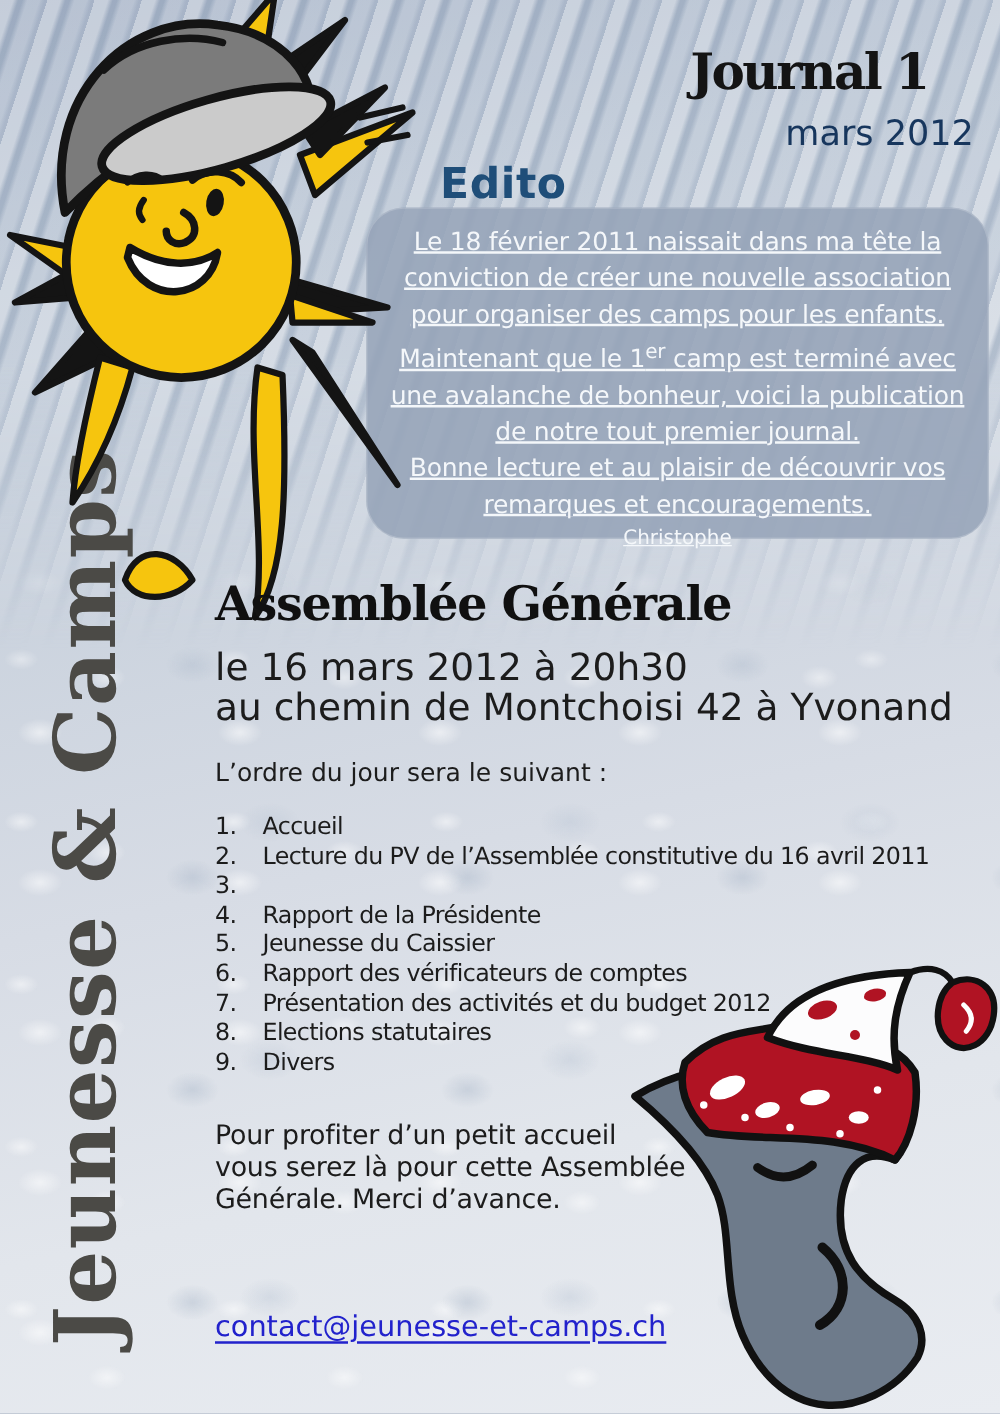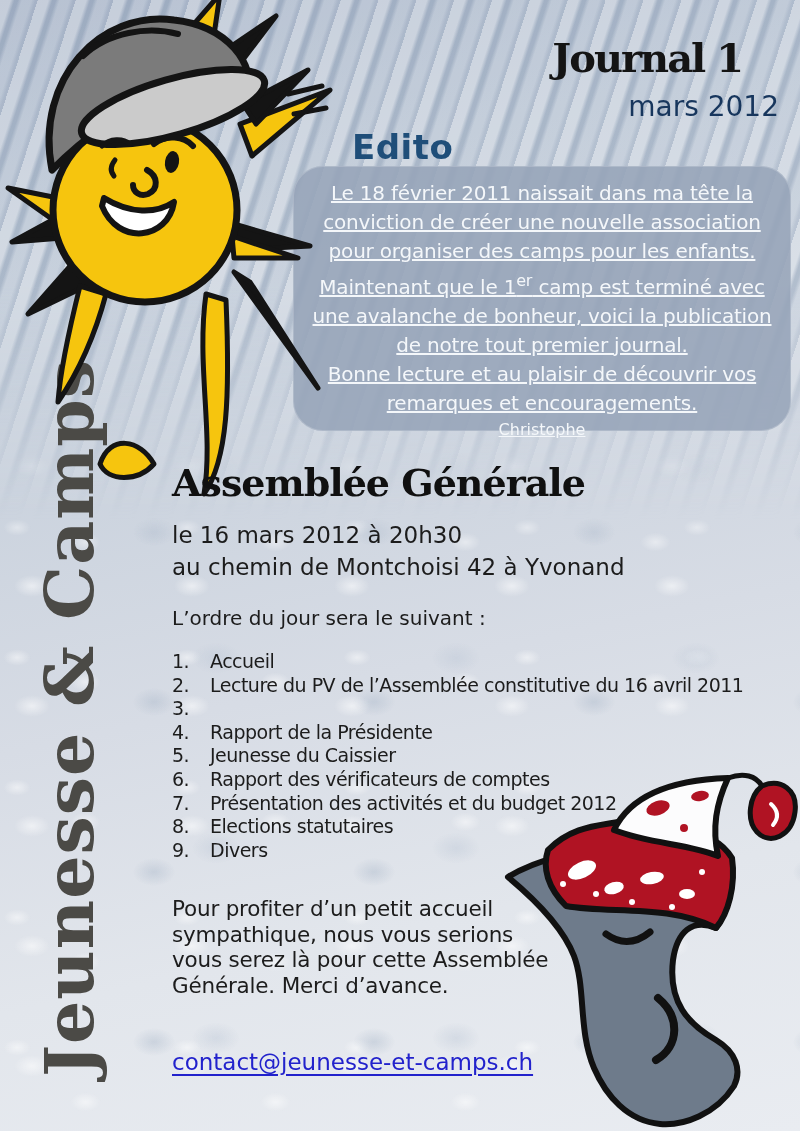--- a/index.html
+++ b/index.html
@@ -63,21 +63,21 @@
     font-family:"DejaVu Serif","Liberation Serif",serif;
     font-weight:bold;font-size:68px;letter-spacing:1px;color:#4b4a46;
   }
   .sun{position:absolute;left:-12px;top:-8px;width:430px;height:520px;z-index:5;}
   .moon{position:absolute;left:478px;top:752px;width:330px;height:380px;z-index:2;}
   .ag-heading{
     position:absolute;top:460px;left:172px;z-index:6;
     font-family:"DejaVu Serif","Liberation Serif",serif;
     font-weight:bold;font-size:38px;letter-spacing:-1px;color:#101010;
   }
-  .ag-dates{position:absolute;top:519px;left:172px;z-index:6;font-size:23px;line-height:32px;color:#1c1c1c;}
+  .ag-dates{position:absolute;top:519px;left:172px;z-index:6;font-size:30px;line-height:32px;color:#1c1c1c;}
   .agenda-intro{position:absolute;top:606px;left:172px;z-index:6;font-size:20px;color:#1c1c1c;}
   .agenda-list{position:absolute;top:650px;left:172px;z-index:6;font-size:19px;letter-spacing:-0.5px;color:#1c1c1c;}
   .agenda-row{display:flex;height:23.6px;line-height:23.6px;white-space:nowrap;}
   .agenda-num{width:38px;flex:0 0 38px;}
   .closing{position:absolute;top:896px;left:172px;z-index:6;font-size:21.5px;line-height:25.6px;letter-spacing:-0.2px;color:#1c1c1c;white-space:nowrap;}
   .contact{position:absolute;top:1049px;left:172px;z-index:6;font-size:23px;}
   .contact a{color:#2222cc;text-decoration:underline;text-underline-offset:4px;}
 </style>
 </head>
 <body>
@@ -179,21 +179,20 @@
       <span>Elections statutaires</span>
     </div>
     <div class="agenda-row">
       <span class="agenda-num">9.</span>
       <span>Divers</span>
     </div>
   </div>
 
   <div class="closing">
     <div>Pour profiter d’un petit accueil</div>
-    <div>sympathique, nous vous serions</div>
     <div>vous serez là pour cette Assemblée</div>
     <div>Générale. Merci d’avance.</div>
   </div>
 
   <div class="contact">
     <a href="#">contact@jeunesse-et-camps.ch</a>
   </div>
 
   <svg class="moon" viewBox="0 0 330 380" aria-hidden="true">
     <path d="M30,125

